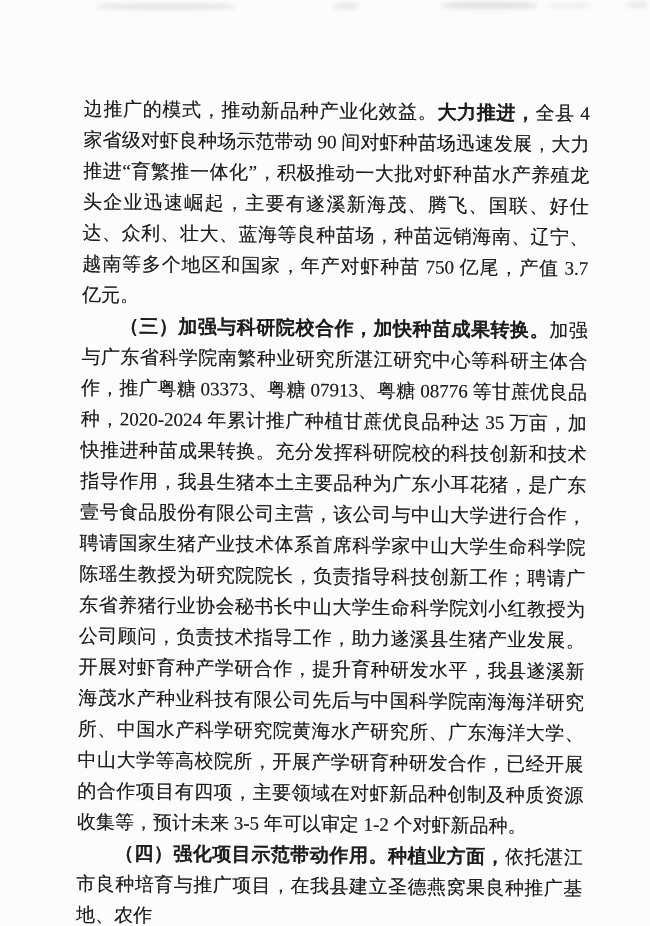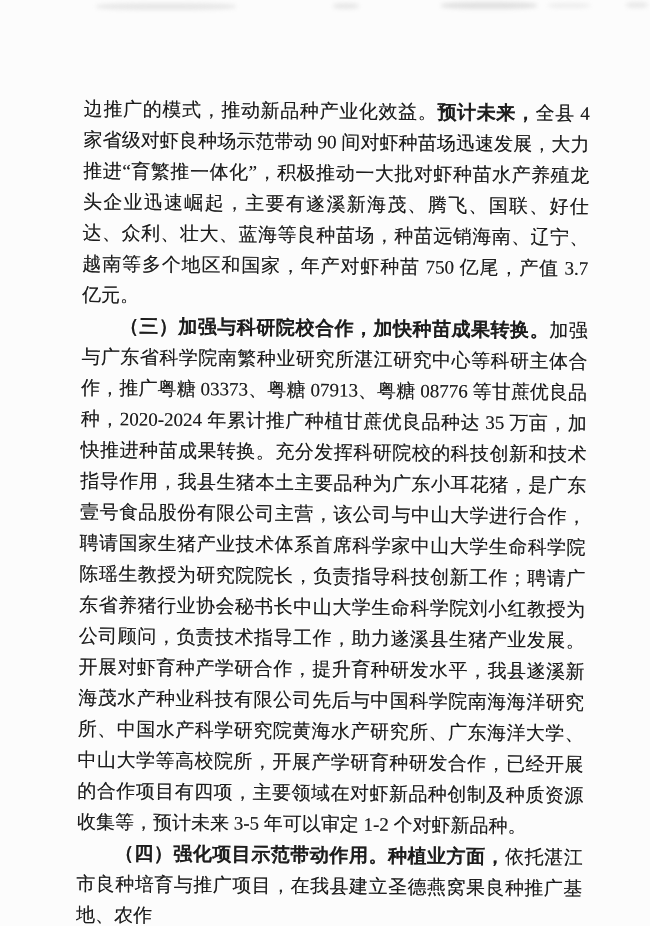--- a/index.html
+++ b/index.html
@@ -66,17 +66,17 @@
 <body>
 
 <div class="page" style="background: rgb(252, 252, 252);">
   <div class="smudge s1"></div>
   <div class="smudge s2"></div>
   <div class="smudge s3"></div>
   <div class="smudge s4"></div>
   <div class="smudge s5"></div>
 
   <div class="content" style="color: rgb(29, 29, 29);">
-      <p class="para"><span class="seg">边推广的模式，推动新品种产业化效益。</span><span class="seg bold">预计未来，</span><span class="seg">全县 4 家省级对虾良种场示范带动 90 间对虾种苗场迅速发展，大力推进“育繁推一体化”，积极推动一大批对虾种苗水产养殖龙头企业迅速崛起，主要有遂溪新海茂、腾飞、国联、好仕达、众利、壮大、蓝海等良种苗场，种苗远销海南、辽宁、越南等多个地区和国家，年产对虾种苗 750 亿尾，产值 3.7 亿元。</span></p>
+      <p class="para"><span class="seg">边推广的模式，推动新品种产业化效益。</span><span class="seg bold">大力推进，</span><span class="seg">全县 4 家省级对虾良种场示范带动 90 间对虾种苗场迅速发展，大力推进“育繁推一体化”，积极推动一大批对虾种苗水产养殖龙头企业迅速崛起，主要有遂溪新海茂、腾飞、国联、好仕达、众利、壮大、蓝海等良种苗场，种苗远销海南、辽宁、越南等多个地区和国家，年产对虾种苗 750 亿尾，产值 3.7 亿元。</span></p>
       <p class="para indent"><span class="seg bold">（三）加强与科研院校合作，加快种苗成果转换。</span><span class="seg">加强与广东省科学院南繁种业研究所湛江研究中心等科研主体合作，推广粤糖 03373、粤糖 07913、粤糖 08776 等甘蔗优良品种，2020-2024 年累计推广种植甘蔗优良品种达 35 万亩，加快推进种苗成果转换。充分发挥科研院校的科技创新和技术指导作用，我县生猪本土主要品种为广东小耳花猪，是广东壹号食品股份有限公司主营，该公司与中山大学进行合作，聘请国家生猪产业技术体系首席科学家中山大学生命科学院陈瑶生教授为研究院院长，负责指导科技创新工作；聘请广东省养猪行业协会秘书长中山大学生命科学院刘小红教授为公司顾问，负责技术指导工作，助力遂溪县生猪产业发展。开展对虾育种产学研合作，提升育种研发水平，我县遂溪新海茂水产种业科技有限公司先后与中国科学院南海海洋研究所、中国水产科学研究院黄海水产研究所、广东海洋大学、中山大学等高校院所，开展产学研育种研发合作，已经开展的合作项目有四项，主要领域在对虾新品种创制及种质资源收集等，预计未来 3-5 年可以审定 1-2 个对虾新品种。</span></p>
       <p class="para indent"><span class="seg bold">（四）强化项目示范带动作用。种植业方面，</span><span class="seg">依托湛江市良种培育与推广项目，在我县建立圣德燕窝果良种推广基地、农作</span></p>
     </div>
 </div>
 
 </body></html>

